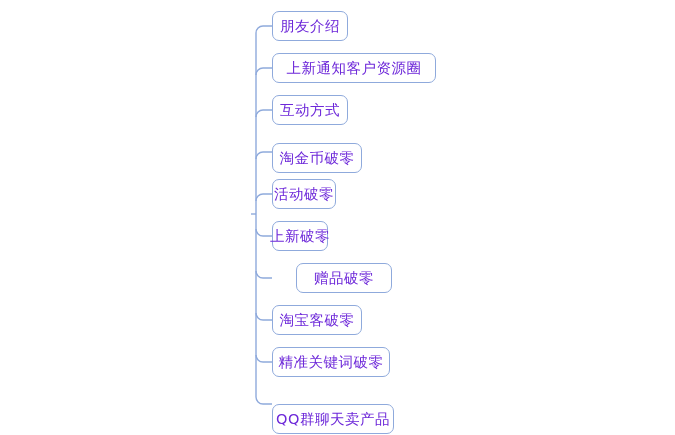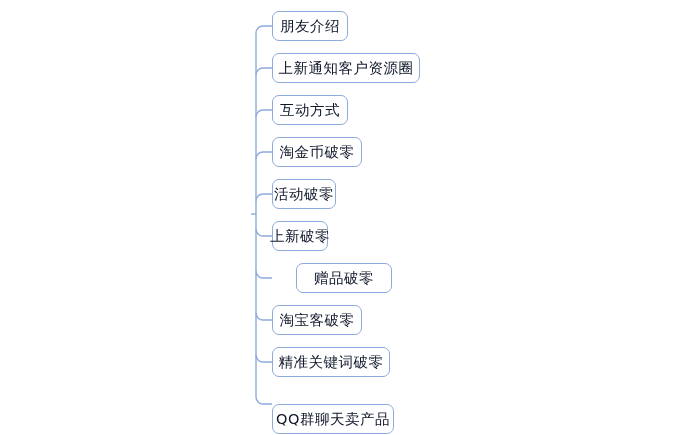--- a/index.html
+++ b/index.html
@@ -24,21 +24,21 @@
     width: 675px;
     height: 435px;
     pointer-events: none;
   }
   .node {
     position: absolute;
     box-sizing: border-box;
     border: 1px solid #8FAADC;
     border-radius: 7px;
     background: #ffffff;
-    color: #0f172a;
+    color: #6d28d9;
     display: flex;
     align-items: center;
     justify-content: center;
     white-space: nowrap;
     letter-spacing: 0.5px;
   }
   .node-root {
     left: 68px;
     top: 192px;
     width: 183px;
@@ -72,27 +72,27 @@
       <path d="M 256 355 A 7 7 0 0 0 263 362 H 272" fill="none" stroke="#8FAADC" stroke-width="1.4" stroke-linecap="butt"></path>
       <path d="M 256 397 A 7 7 0 0 0 263 404 H 272" fill="none" stroke="#8FAADC" stroke-width="1.4" stroke-linecap="butt"></path>
       <path d="M 256 33 V 397" fill="none" stroke="#8FAADC" stroke-width="1.4" stroke-linecap="butt"></path>
     </svg>
 
 
   <div id="leaf-container">
       <div class="node node-leaf" style="left: 272px; top: 11px; width: 76px;">
         <span>朋友介绍</span>
       </div>
-      <div class="node node-leaf" style="left: 272px; top: 53px; width: 148px;">
+      <div class="node node-leaf" style="left: 272px; top: 53px; width: 164px;">
         <span>上新通知客户资源圈</span>
       </div>
       <div class="node node-leaf" style="left: 272px; top: 95px; width: 76px;">
         <span>互动方式</span>
       </div>
-      <div class="node node-leaf" style="left: 272px; top: 137px; width: 90px;">
+      <div class="node node-leaf" style="left: 272px; top: 143px; width: 90px;">
         <span>淘金币破零</span>
       </div>
       <div class="node node-leaf" style="left: 272px; top: 179px; width: 64px;">
         <span>活动破零</span>
       </div>
       <div class="node node-leaf" style="left: 272px; top: 221px; width: 56px;">
         <span>上新破零</span>
       </div>
       <div class="node node-leaf" style="left: 272px; top: 263px; width: 96px; margin-left: 24px;">
         <span>赠品破零</span>

